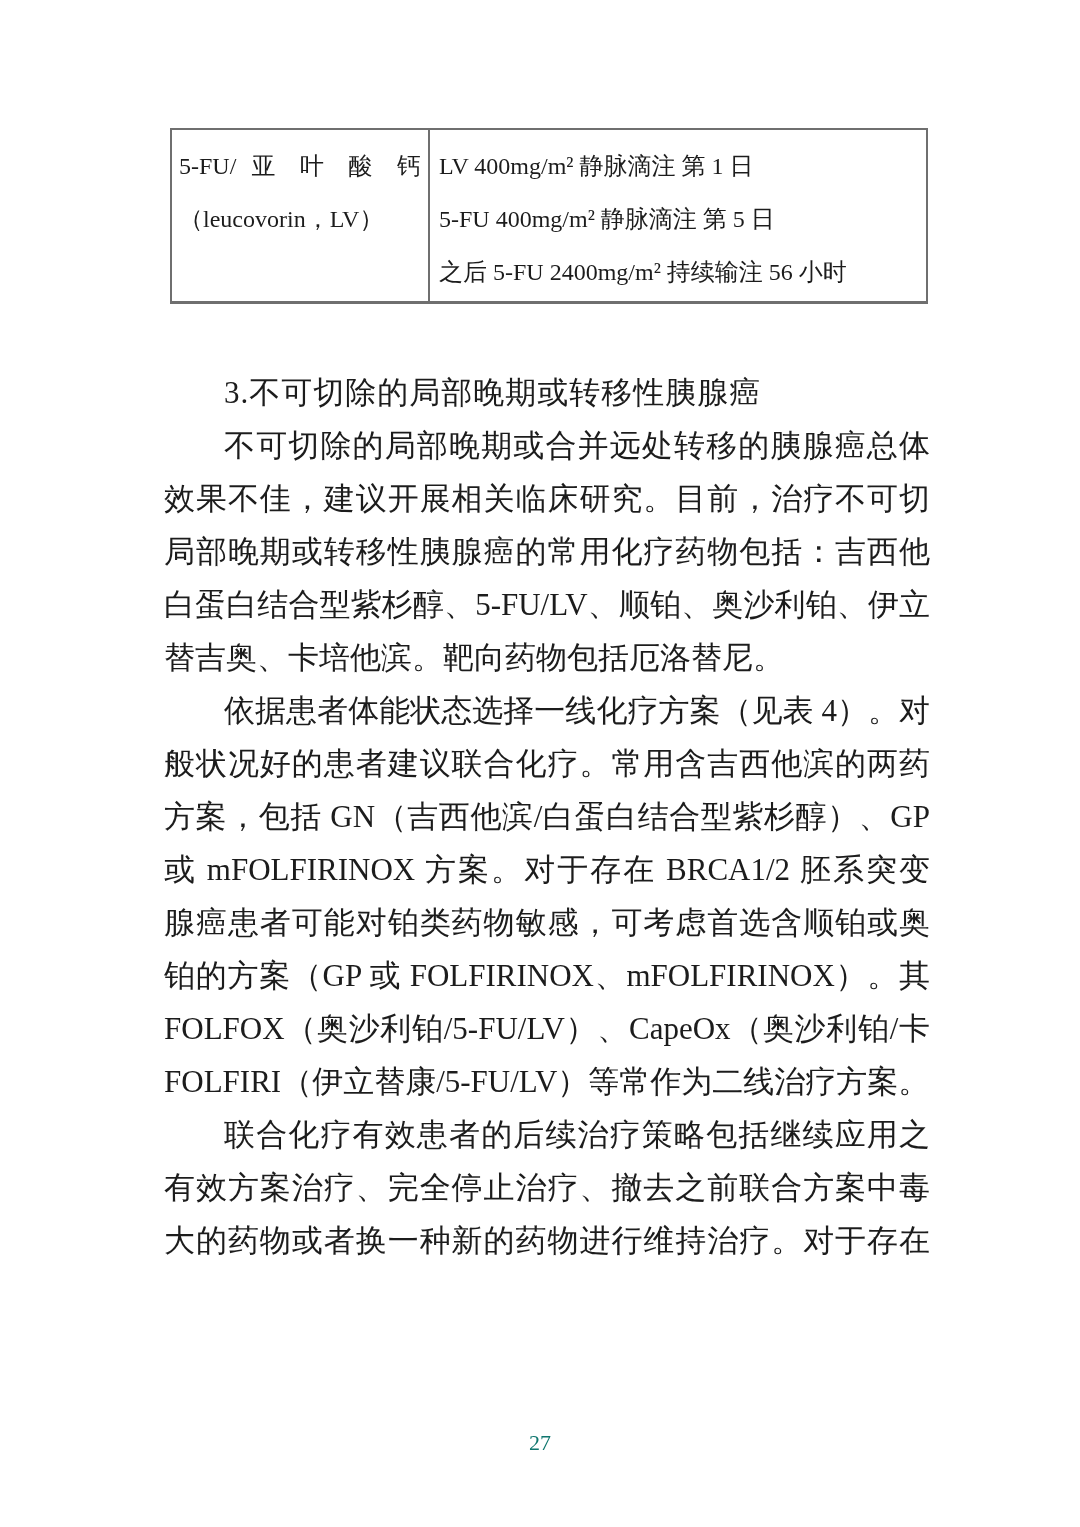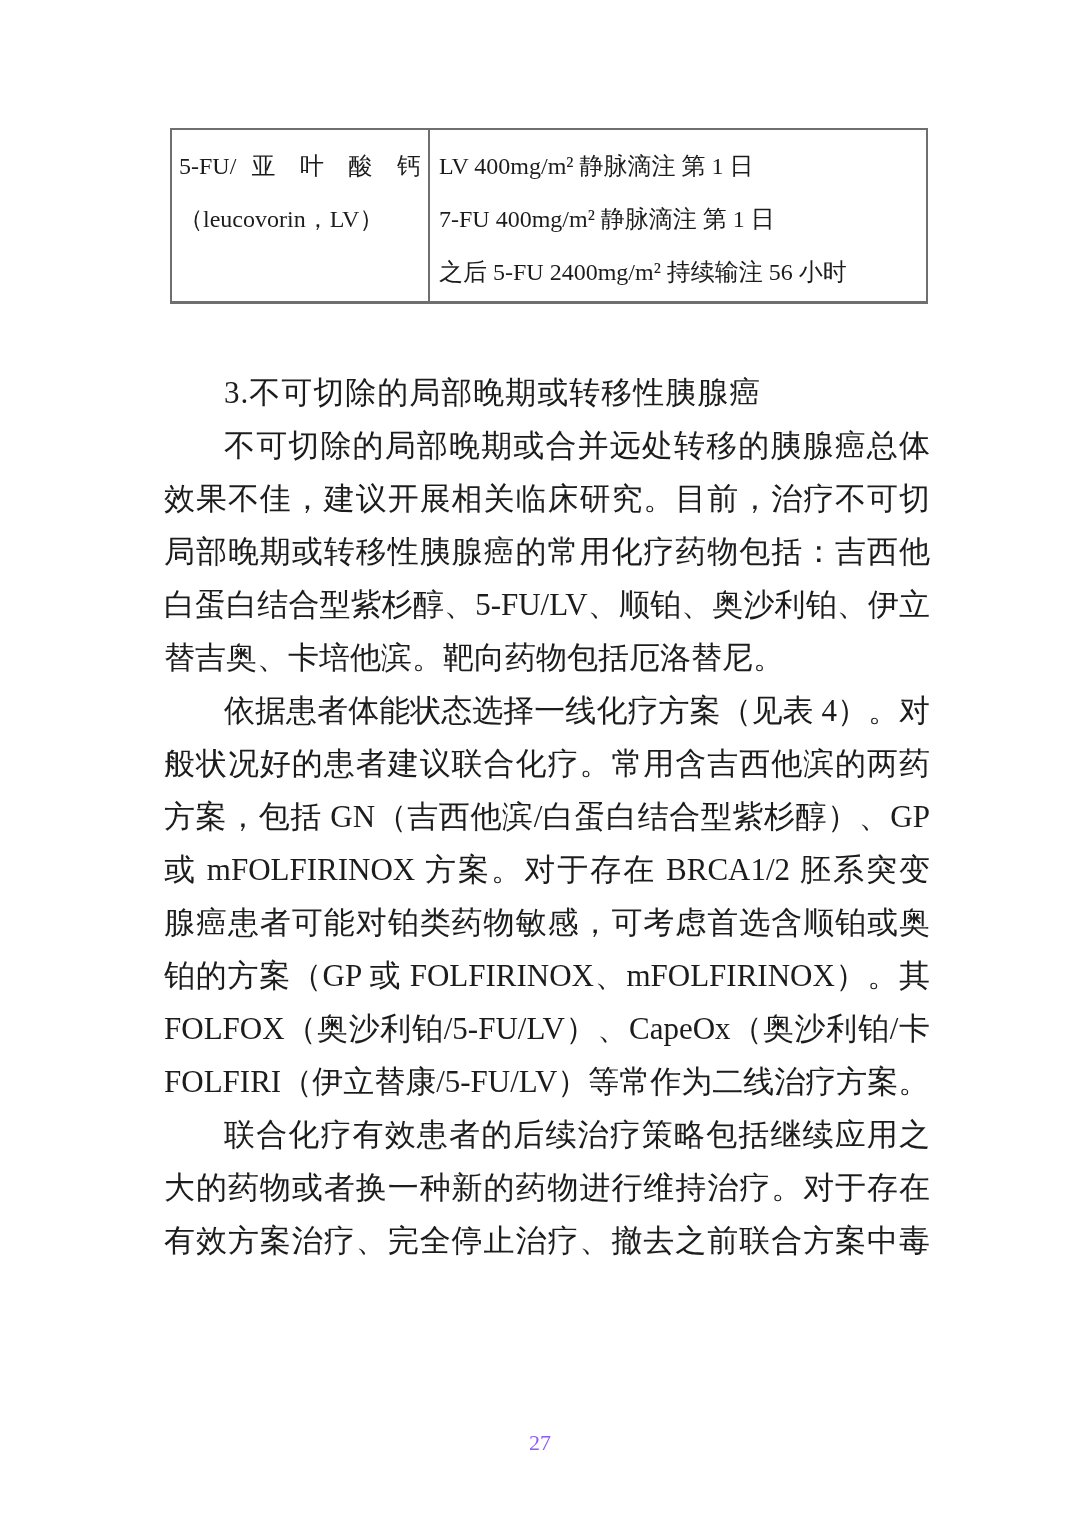--- a/index.html
+++ b/index.html
@@ -78,38 +78,38 @@
 
   
   .page-number {
     position: absolute;
     left: 0;
     top: 1428px;
     width: 100%;
     text-align: center;
     font-size: 22px;
     line-height: 30px;
-    color: #8b5cf6;
+    color: #0f766e;
   }
 </style>
 </head>
 <body>
 
 <div class="page">
 
   <div class="regimen-table">
     <div class="cell cell-regimen">
       <div class="regimen-name">5-FU/ 亚 叶 酸 钙</div>
       <div class="regimen-alias">（leucovorin，LV）</div>
     </div>
     <div class="cell cell-dosing">
 
         <div class="dosing-line">LV 400mg/m² 静脉滴注 第 1 日</div>
 
-        <div class="dosing-line">7-FU 400mg/m² 静脉滴注 第 1 日</div>
+        <div class="dosing-line">5-FU 400mg/m² 静脉滴注 第 5 日</div>
 
         <div class="dosing-line">之后 5-FU 2400mg/m² 持续输注 56 小时</div>
       </div>
   </div>
 
   <div class="textblock">
 
       <div class="line heading indent">3.不可切除的局部晚期或转移性胰腺癌</div>
 
       <div class="line indent justify">不可切除的局部晚期或合并远处转移的胰腺癌总体治疗</div>
@@ -135,20 +135,20 @@
       <div class="line justify">腺癌患者可能对铂类药物敏感，可考虑首选含顺铂或奥沙利</div>
 
       <div class="line justify">铂的方案（GP 或 FOLFIRINOX、mFOLFIRINOX）。其他方案包括</div>
 
       <div class="line justify">FOLFOX（奥沙利铂/5-FU/LV）、CapeOx（奥沙利铂/卡培他滨）、</div>
 
       <div class="line">FOLFIRI（伊立替康/5-FU/LV）等常作为二线治疗方案。</div>
 
       <div class="line indent justify">联合化疗有效患者的后续治疗策略包括继续应用之前的</div>
 
+      <div class="line justify">有效方案治疗、完全停止治疗、撤去之前联合方案中毒性较</div>
+
       <div class="line justify">大的药物或者换一种新的药物进行维持治疗。对于存在</div>
-
-      <div class="line justify">有效方案治疗、完全停止治疗、撤去之前联合方案中毒性较</div>
     </div>
 
   <div class="page-number">27</div>
 
 </div>
 
 </body></html>

